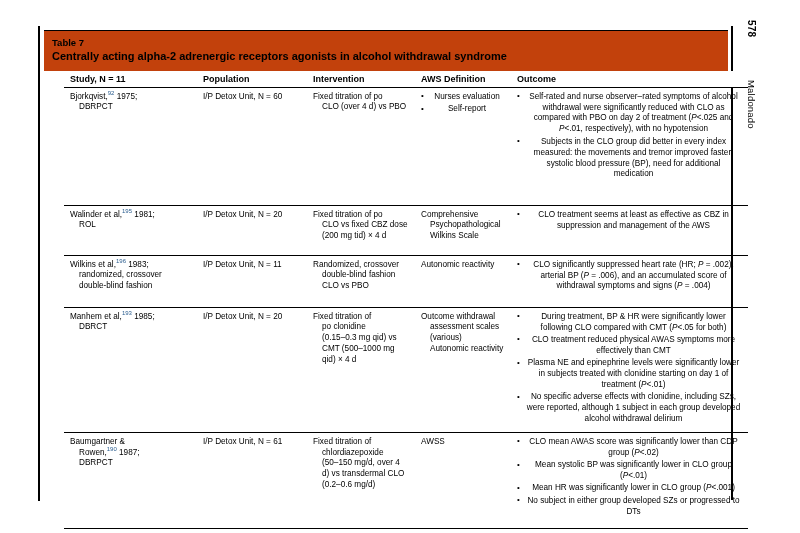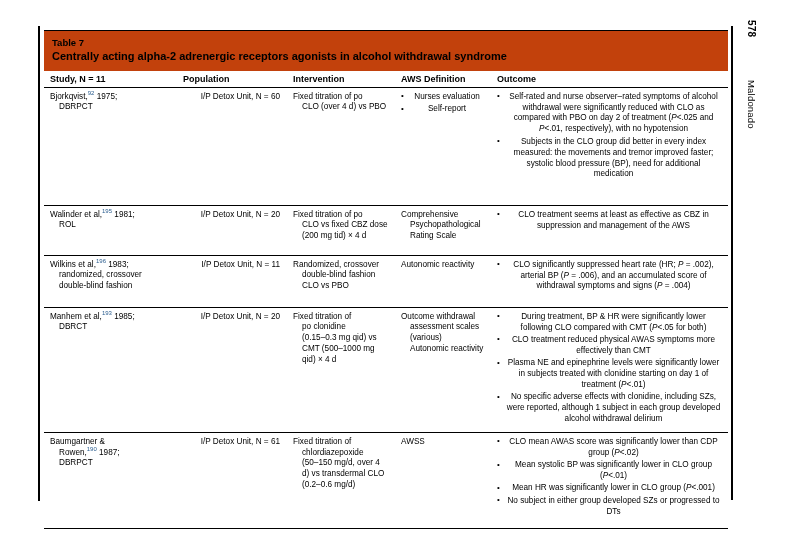--- a/index.html
+++ b/index.html
@@ -89,20 +89,21 @@
   .cap-title {
     font-size: 11px;
     font-weight: bold;
     display: block;
   }
 
   table.data {
     border-collapse: collapse;
     width: 684px;
     table-layout: fixed;
+    margin-left: 20px;
   }
   table.data th {
     text-align: left;
     font-size: 9px;
     font-weight: bold;
     padding: 3px 6px 3px 6px;
     border-bottom: 1.2px solid #000;
     vertical-align: bottom;
     background: #fff;
   }
@@ -153,21 +154,21 @@
     color: #2a5d8f;
   }
   i { font-style: italic; }
 
   .col-study   { width: 133px; }
   .col-pop     { width: 110px; }
   .col-int     { width: 108px; }
   .col-aws     { width: 96px; }
   .col-out     { width: 237px; }
 
-  .nowrapline { white-space: nowrap; text-align: right; }
+  .nowrapline { white-space: nowrap; }
 </style>
 </head>
 <body>
 
 <div id="page">
 
   <div class="gutter-rule"></div>
   <div class="gutter-rule right"></div>
 
   <div class="margin-marks">
@@ -234,21 +235,21 @@
               <div class="nowrapline">I/P Detox Unit, N = 20</div>
             </td>
             <td>
               <div class="">Fixed titration of po</div>
               <div class="hang-sub">CLO vs fixed CBZ dose</div>
               <div class="hang-sub">(200 mg tid) × 4 d</div>
             </td>
             <td>
               <div class="">Comprehensive</div>
               <div class="hang-sub">Psychopathological</div>
-              <div class="hang-sub">Rating Scale</div>
+              <div class="hang-sub">Wilkins Scale</div>
             </td>
             <td>
               <ul class="bl">
                 <li>CLO treatment seems at least as effective as CBZ in suppression and management of the AWS</li>
               </ul>
             </td>
           </tr>
           <tr style="height: 52px;">
             <td>
               <div class="hang"><span>Wilkins et al,</span><sup>196</sup> <span>1983;</span></div>

